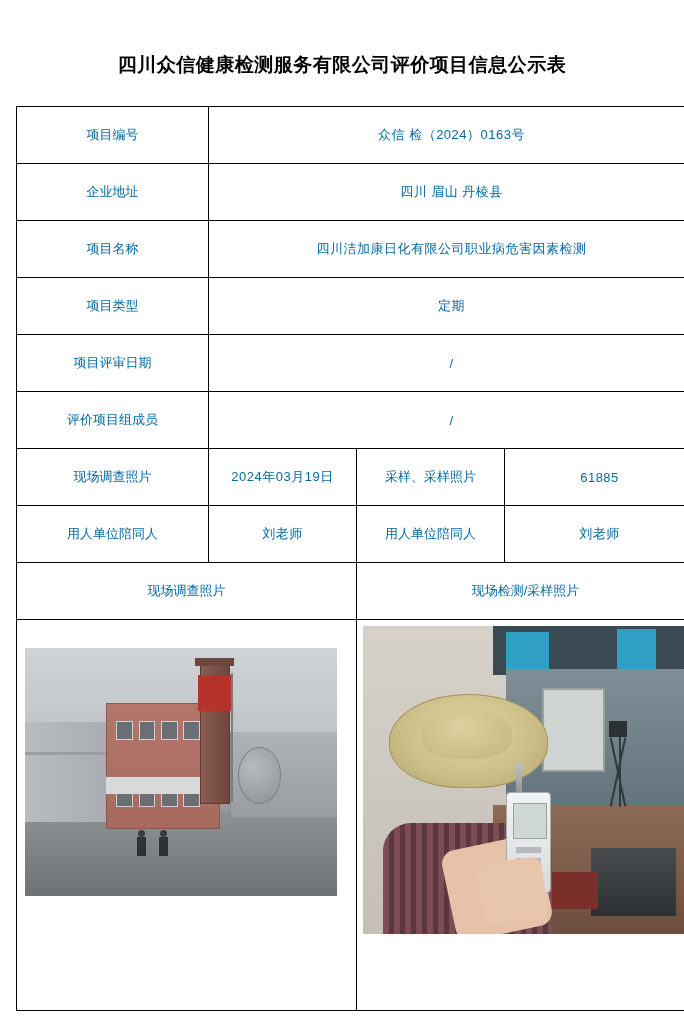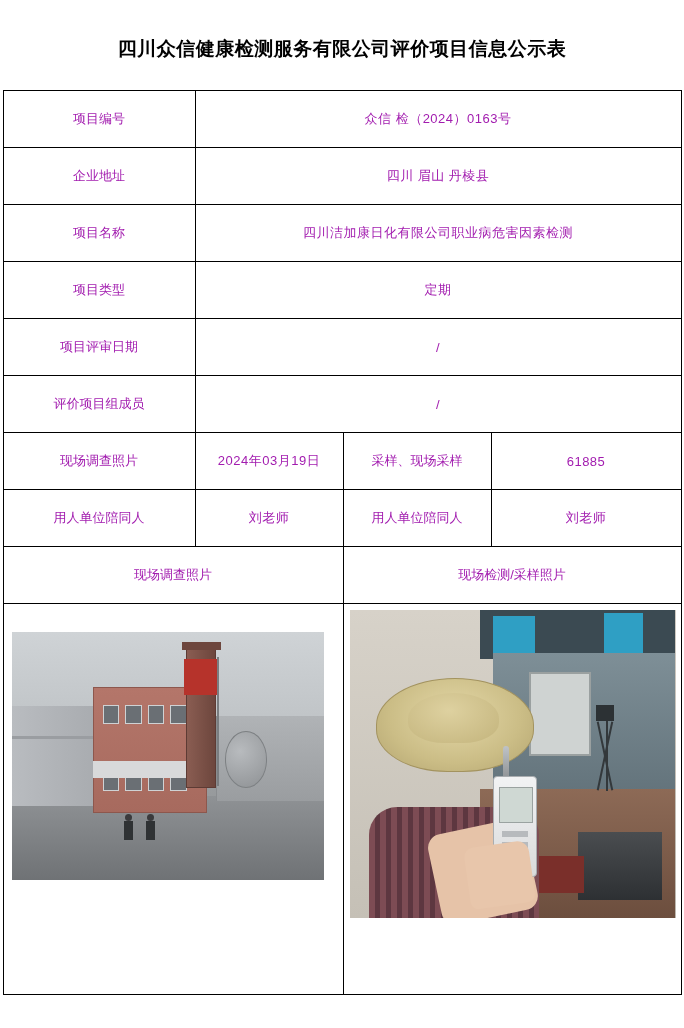--- a/index.html
+++ b/index.html
@@ -12,21 +12,21 @@
     height: 1028px;
     font-family: "Liberation Sans", "DejaVu Sans", sans-serif;
     color: #000000;
     overflow: hidden;
   }
   .page {
     width: 684px;
     height: 1028px;
     position: relative;
     box-sizing: border-box;
-    padding: 0;
+    padding: 16px;
   }
   .title {
     text-align: center;
     font-size: 19px;
     font-weight: bold;
     letter-spacing: 0.5px;
     padding: 36px 10px 28px 10px;
     color: #000;
   }
   table.info {
@@ -35,21 +35,21 @@
     margin: 0 auto;
     table-layout: fixed;
   }
   table.info td {
     border: 1px solid #000000;
     text-align: center;
     vertical-align: middle;
     font-size: 13px;
     height: 52px;
     padding: 2px 4px;
-    color: #a21caf;
+    color: #0369a1;
   }
   td.label {
     width: 192px;
   }
   td.value {
     letter-spacing: 0.5px;
   }
   td.slash {
     font-size: 13px;
   }
@@ -290,21 +290,21 @@
         <td class="label">项目评审日期</td>
         <td class="value slash" colspan="3">/</td>
       </tr>
       <tr>
         <td class="label">评价项目组成员</td>
         <td class="value slash" colspan="3">/</td>
       </tr>
       <tr>
         <td class="label">现场调查照片</td>
         <td class="value">2024年03月19日</td>
-        <td class="label">采样、现场采样</td>
+        <td class="label">采样、采样照片</td>
         <td class="value">61885</td>
       </tr>
       <tr>
         <td class="label">用人单位陪同人</td>
         <td class="value">刘老师</td>
         <td class="label">用人单位陪同人</td>
         <td class="value">刘老师</td>
       </tr>
       <tr>
         <td class="label" colspan="2">现场调查照片</td>

